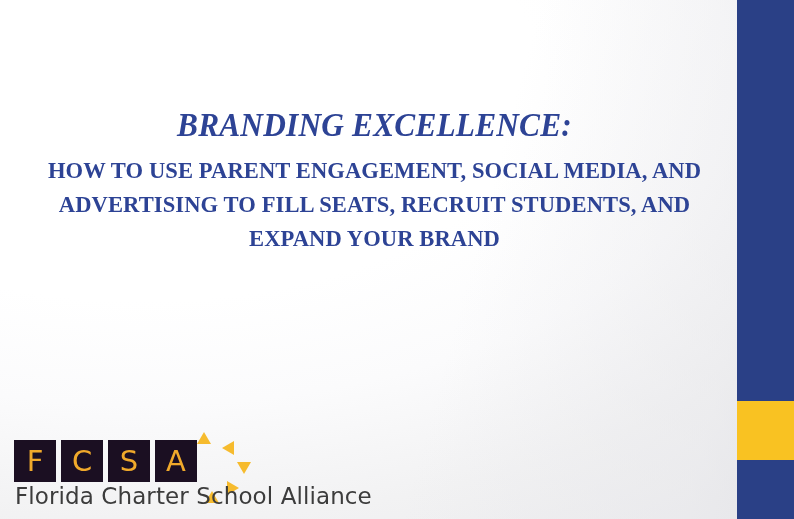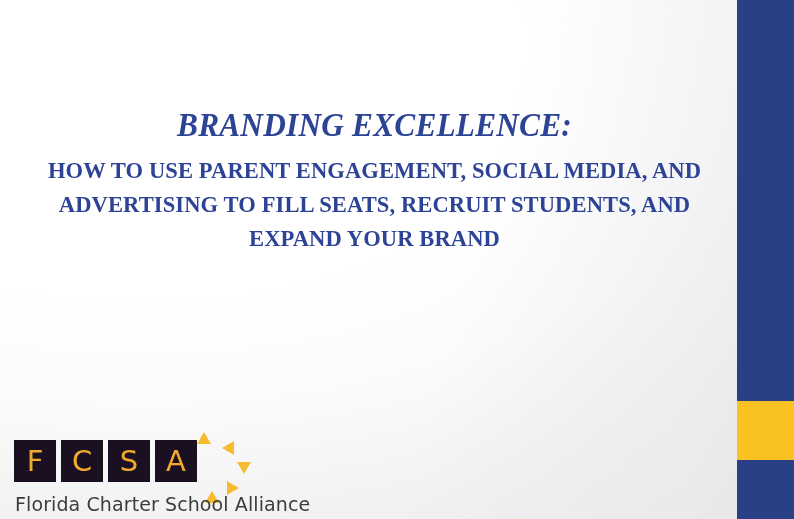--- a/index.html
+++ b/index.html
@@ -107,23 +107,23 @@
     color: #f0a92b;
     font-family: "DejaVu Sans", "Liberation Sans", sans-serif;
     font-weight: 400;
     font-size: 29px;
     line-height: 42px;
     text-align: center;
   }
   .logo-word {
     position: absolute;
     left: 2px;
-    top: 75px;
+    top: 65px;
     font-family: "DejaVu Sans", "Liberation Sans", sans-serif;
-    font-size: 19px;
+    font-size: 23px;
     letter-spacing: 0.1px;
     color: #3c3c3c;
     white-space: nowrap;
   }
   .arc { position: absolute; left: 0; top: 0; width: 250px; height: 88px; }
   .tri { position: absolute; width: 0; height: 0; }
   .tri-r { border-top: 7px solid transparent; border-bottom: 7px solid transparent; border-left: 12px solid #f6bb2e; }
   .tri-l { border-top: 7px solid transparent; border-bottom: 7px solid transparent; border-right: 12px solid #f6bb2e; }
   .tri-u { border-left: 7px solid transparent; border-right: 7px solid transparent; border-bottom: 12px solid #f6bb2e; }
   .tri-d { border-left: 7px solid transparent; border-right: 7px solid transparent; border-top: 12px solid #f6bb2e; }

